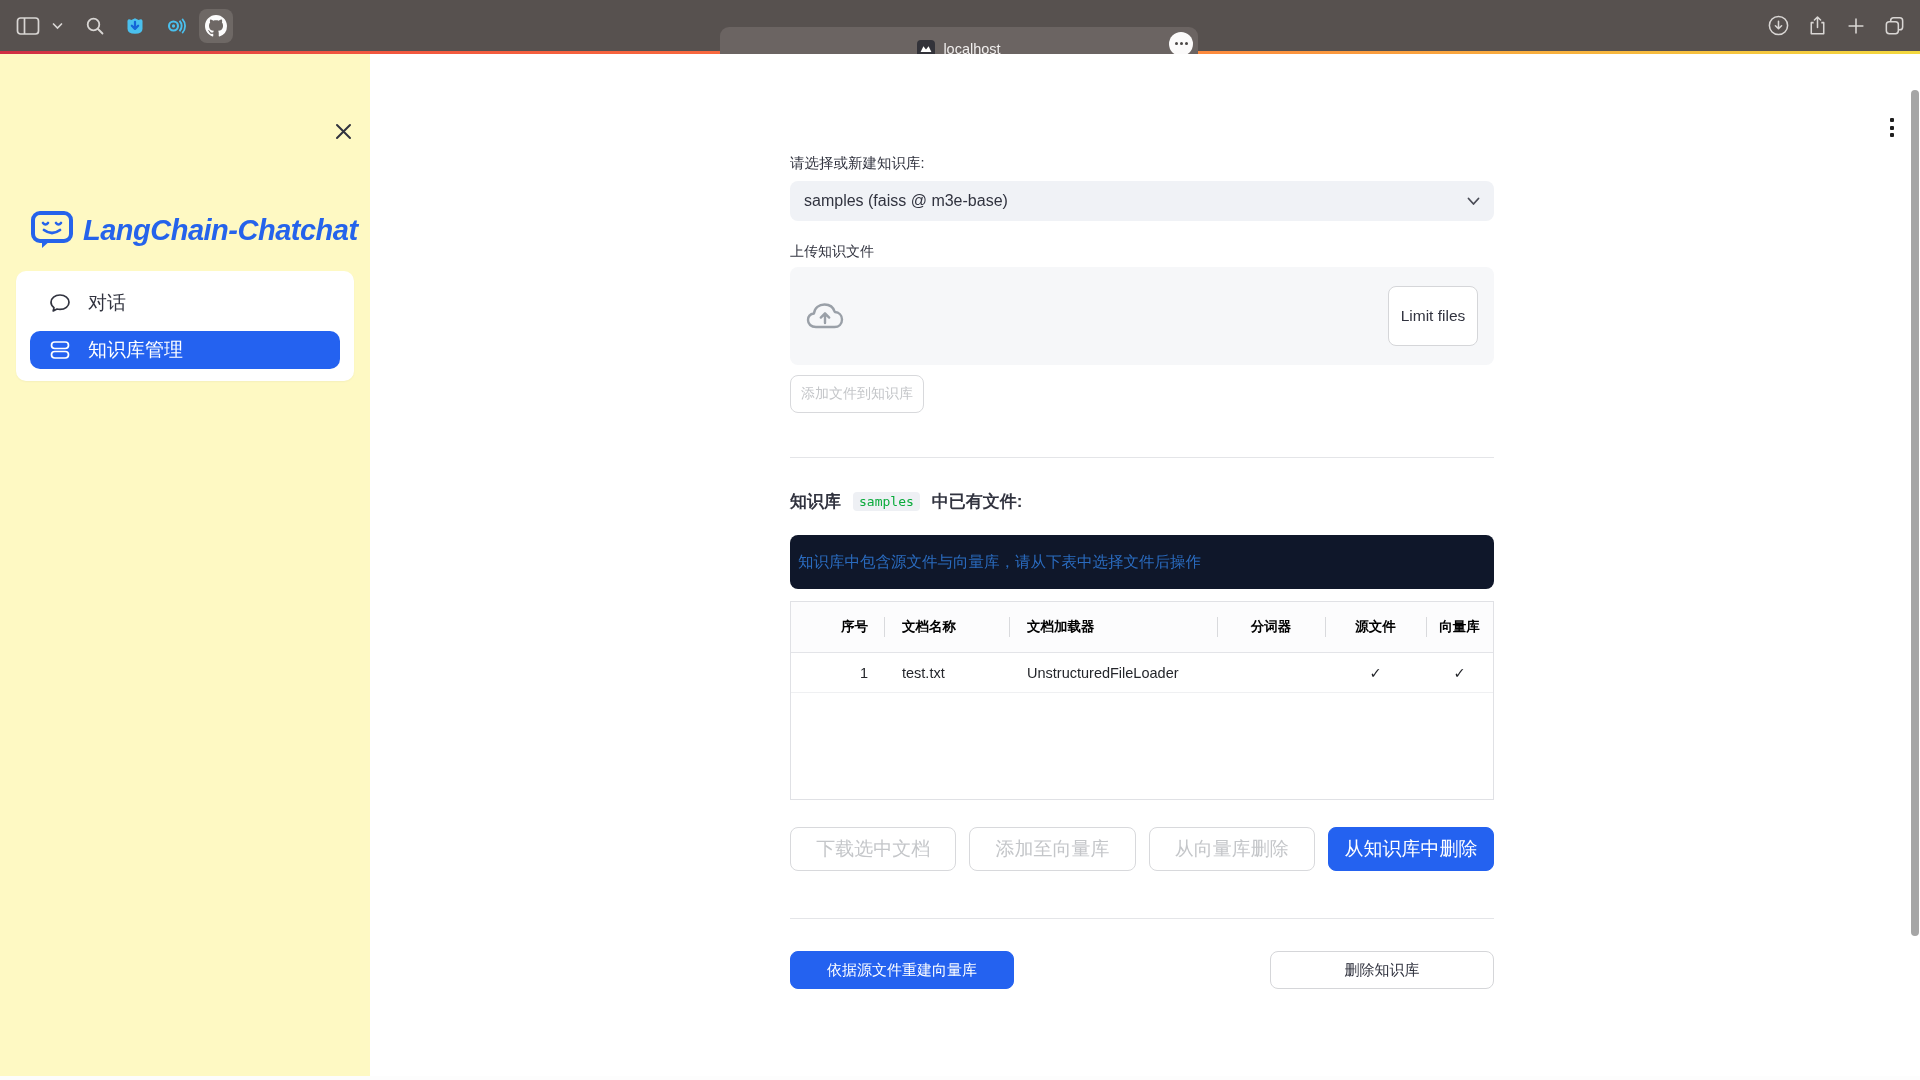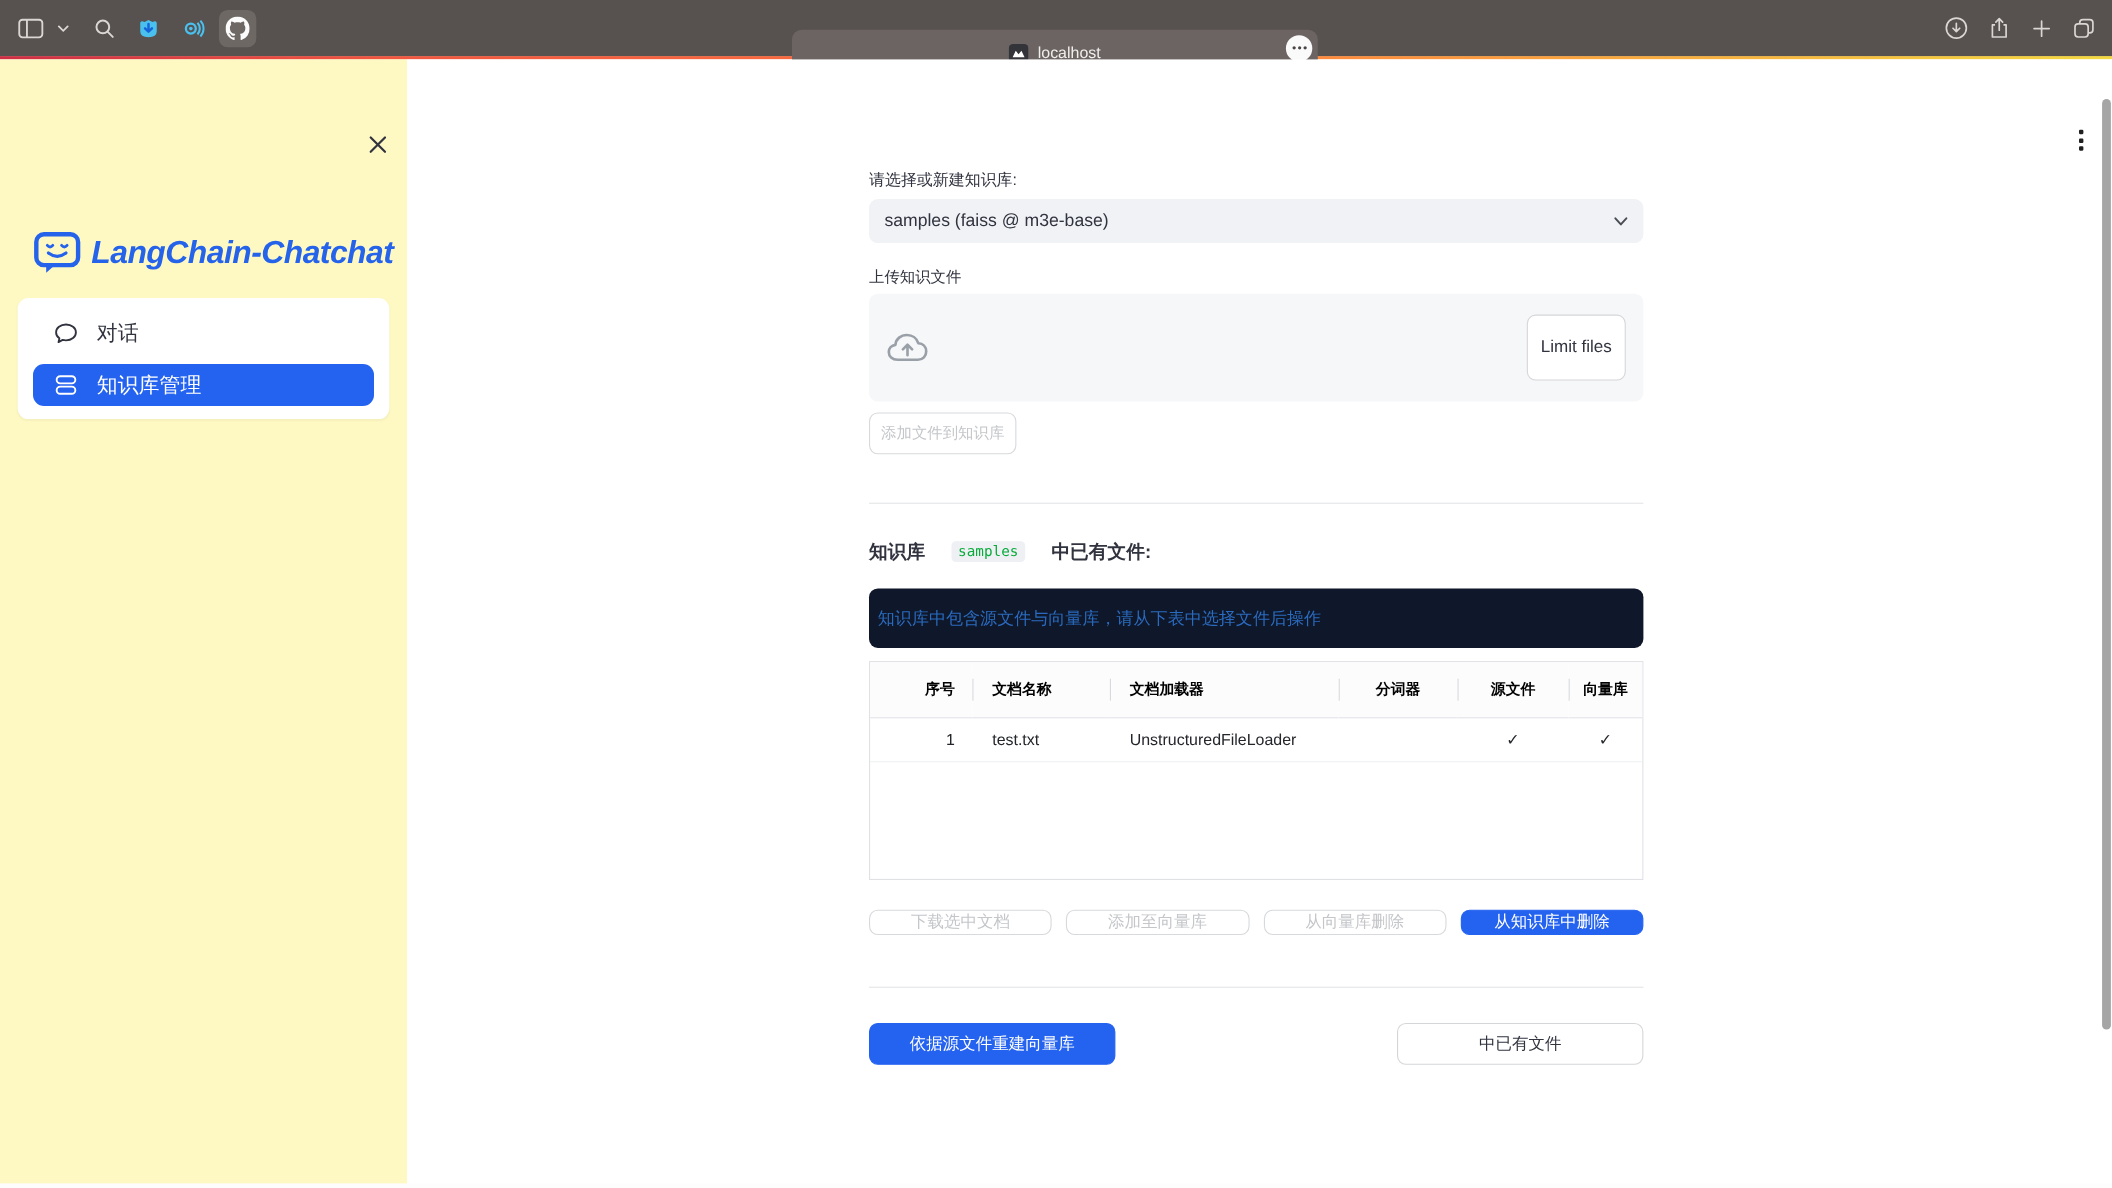--- a/index.html
+++ b/index.html
@@ -59,42 +59,42 @@
 
   .btn { border-radius:8px; display:flex; align-items:center; justify-content:center; cursor:pointer;
     white-space:nowrap; background:#fff; }
   .btn.disabled { border:1px solid #d8d9dc; color:#c4c6c9; cursor:default; }
   .btn.primary { background:#2462f0; border:1px solid #2462f0; color:#fff; }
   .btn.secondary { border:1px solid #d5d6d9; color:#31333f; }
   .add-btn { margin-top:10px; height:38px; width:134px; font-size:14px; }
 
   .divider { margin-top:44px; border-top:1px solid #e4e5e8; }
   .kb-heading { margin-top:32px; font-size:17px; font-weight:bold; color:#31333f; display:flex;
-    align-items:center; gap:24px; }
+    align-items:center; gap:12px; }
   .code-chip { font-family:"DejaVu Sans Mono","Liberation Mono",monospace; font-weight:normal;
     font-size:13px; color:#09ab3b; background:#eef0f4; border-radius:4px; padding:2px 6px; }
 
   .info-box { margin-top:22px; height:54px; background:#0f172a; border-radius:8px; display:flex;
     align-items:center; padding:0 8px; font-size:15.5px; color:#2a6bbf; }
 
   .table-wrap { margin-top:12px; height:199px; border:1px solid #e0e1e5; background:#fff; }
   .tgrid { display:grid; grid-template-columns:93px 125px 208px 108px 101px 67px; width:100%; height:100%;
     grid-template-rows:51px 40px 1fr; }
   .cell { position:relative; display:flex; align-items:center; font-size:14.5px; color:#24262b; }
   .cell.head { background:#fcfcfd; border-bottom:1px solid #e3e4e8; font-size:13.5px; font-weight:bold; color:#000000; }
   .cell.head:not(.c0)::before { content:''; position:absolute; left:0; top:50%; transform:translateY(-50%);
     width:1px; height:20px; background:#d9dadd; }
   .cell.val { border-bottom:1px solid #eff0f2; cursor:default; }
   .cell.c0 { justify-content:flex-end; padding-right:16px; }
   .cell.c1, .cell.c2 { justify-content:flex-start; padding-left:18px; }
   .cell.c3, .cell.c4, .cell.c5 { justify-content:center; }
   .tfiller { grid-column:1 / -1; }
 
   .actions { margin-top:27px; display:flex; gap:13px; }
-  .actions .btn { flex:1; height:23px; font-size:15px; }
+  .actions .btn { flex:1; height:44px; font-size:19px; }
 
   .divider2 { margin-top:47px; border-top:1px solid #e4e5e8; }
   .footer-row { margin-top:32px; display:flex; }
   .footer-row .btn { width:224px; height:38px; font-size:15px; }
   .footer-row .btn.secondary { margin-left:auto; }
 
   .scroll-thumb { position:absolute; right:1px; top:90px; width:8px; height:846px; background:#a5a5a5;
     border-radius:4px; z-index:50; }
   .bottom-strip { position:absolute; left:0; bottom:0; width:100%; height:4px; background:#fdfdfd; z-index:40; }
 </style>
@@ -277,20 +277,20 @@
         <button class="btn disabled">下载选中文档</button>
         <button class="btn disabled">添加至向量库</button>
         <button class="btn disabled">从向量库删除</button>
         <button class="btn primary">从知识库中删除</button>
       </div>
 
       <div class="divider2"></div>
 
       <div class="footer-row">
         <button class="btn primary">依据源文件重建向量库</button>
-        <button class="btn secondary">中已有文件</button>
+        <button class="btn secondary">删除知识库</button>
       </div>
     </div>
   </main>
 </div>
 
 <div class="scroll-thumb"></div>
 <div class="bottom-strip"></div>
 
 </body></html>

